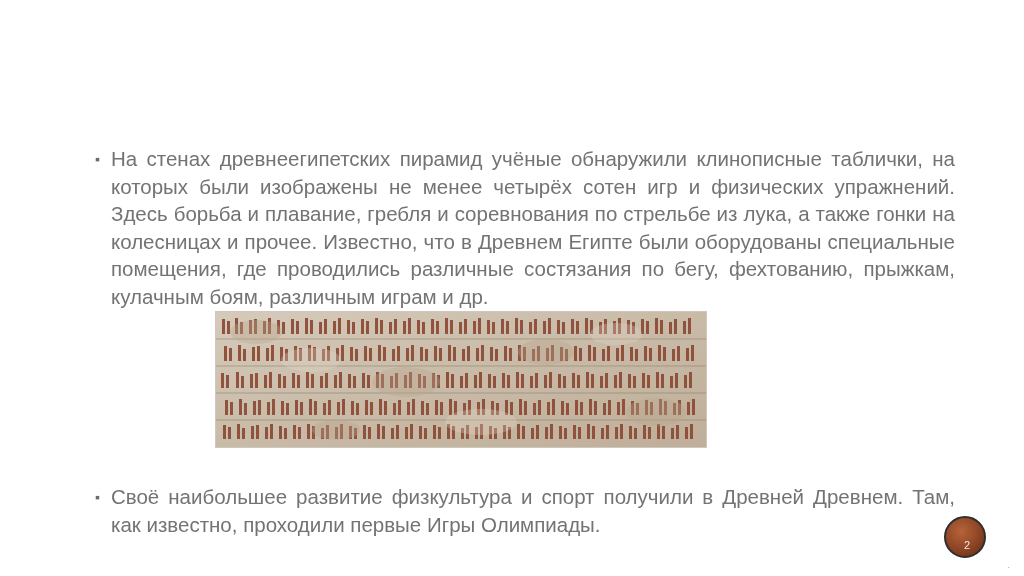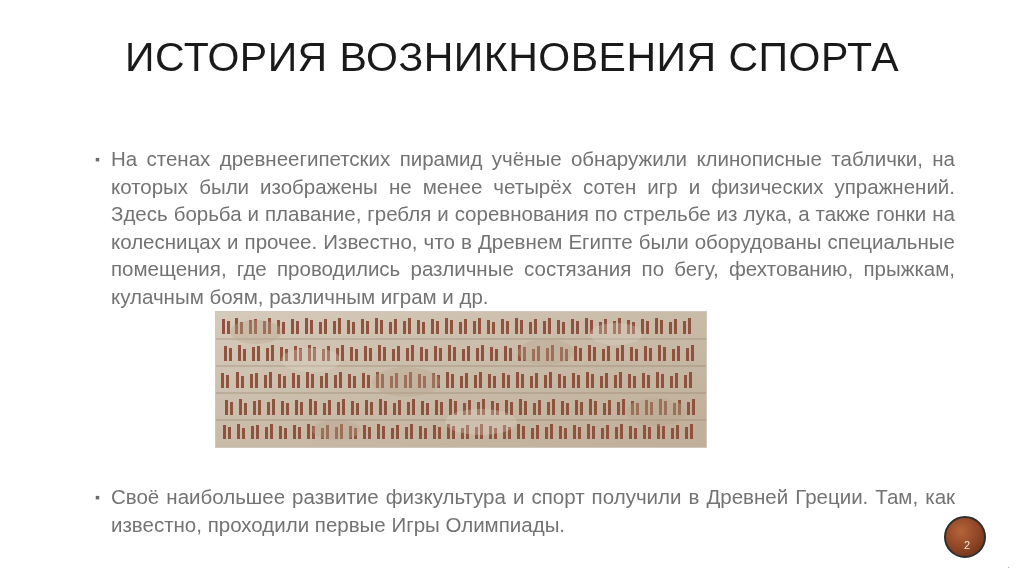--- a/index.html
+++ b/index.html
@@ -108,21 +108,20 @@
     bottom: 6px;
     font-size: 9px;
     color: #9a9a9a;
   }
 </style>
 </head>
 <body>
 
 <div class="slide">
 
-  <div class="slide-title">ИСТОРИЯ ВОЗНИКНОВЕНИЯ СПОРТА</div>
 
   <div class="body-block">
     <div class="bullet-row">
       <span class="bullet-mark">▪</span>
       <span class="bullet-text">На стенах древнеегипетских пирамид учёные обнаружили клинописные таблички, на которых были изображены не менее четырёх сотен игр и физических упражнений. Здесь борьба и плавание, гребля и соревнования по стрельбе из лука, а также гонки на колесницах и прочее. Известно, что в Древнем Египте были оборудованы специальные помещения, где проводились различные состязания по бегу, фехтованию, прыжкам, кулачным боям, различным играм и др.</span>
     </div>
   </div>
 
   <div class="fresco">
     <svg width="490" height="135" viewBox="0 0 490 135" xmlns="http://www.w3.org/2000/svg">
@@ -506,21 +505,21 @@
         <ellipse cx="95" cy="48" rx="30" ry="12"></ellipse>
         <ellipse cx="265" cy="110" rx="36" ry="13"></ellipse>
         <ellipse cx="400" cy="22" rx="26" ry="11"></ellipse>
       </g>
     </svg>
   </div>
 
   <div class="second-block">
     <div class="bullet-row">
       <span class="bullet-mark">▪</span>
-      <span class="bullet-text">Своё наибольшее развитие физкультура и спорт получили в Древней Греции. Там, как известно, проходили первые Игры Олимпиады.</span>
+      <span class="bullet-text">Своё наибольшее развитие физкультура и спорт получили в Древней Древнем. Там, как известно, проходили первые Игры Олимпиады.</span>
     </div>
   </div>
 
   <div class="page-dot"></div>
   <div class="page-num">2</div>
   <div class="corner-mark">.</div>
 
 </div>
 
 </body></html>

